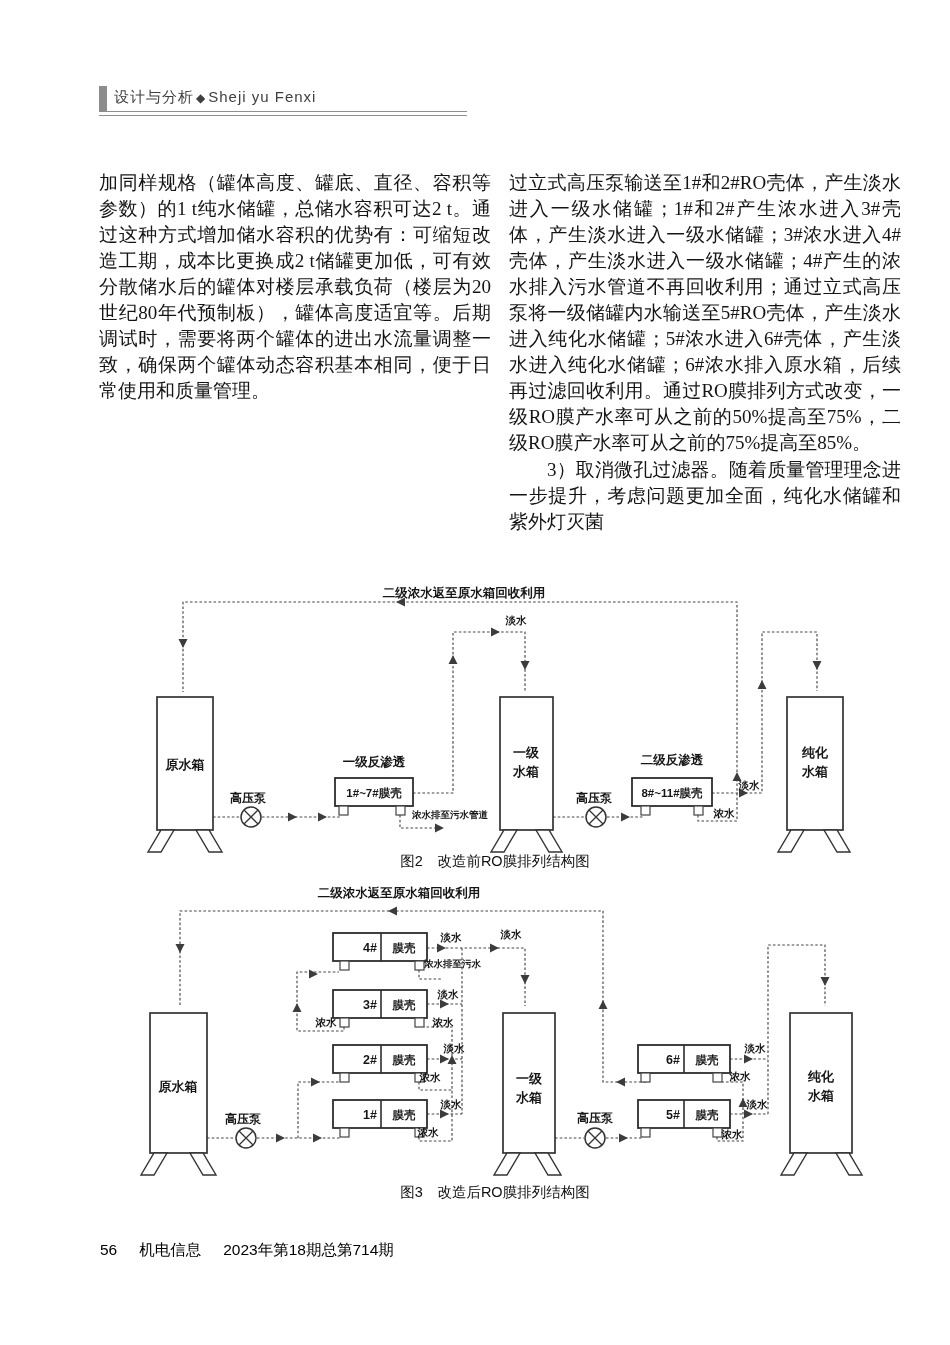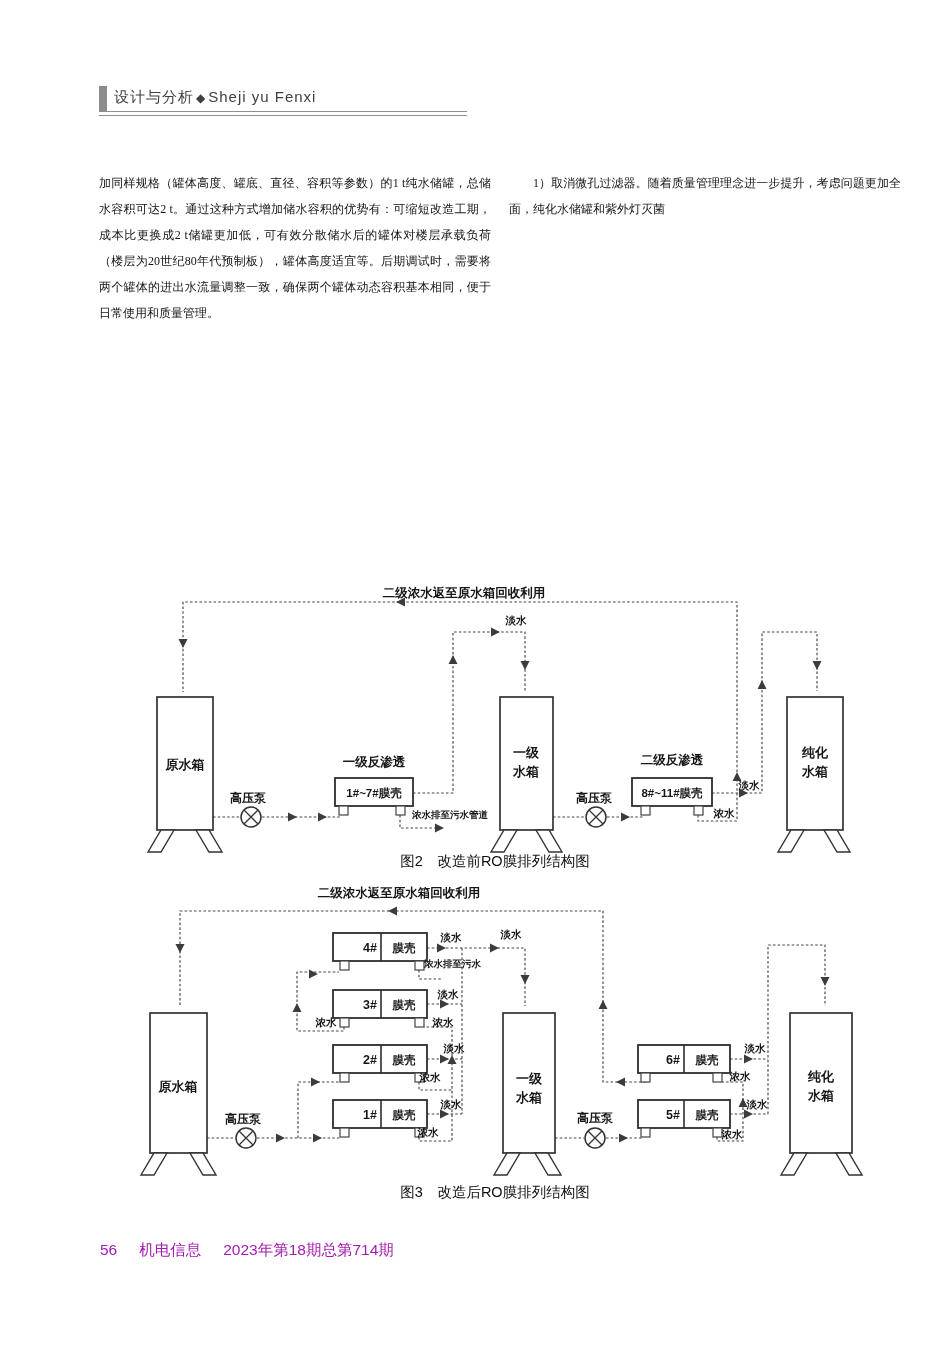--- a/index.html
+++ b/index.html
@@ -6,28 +6,28 @@
   .page{position:relative;width:950px;height:1345px;background:#ffffff;overflow:hidden;
         font-family:"Liberation Serif","DejaVu Serif",serif;color:#141414;}
   
   .hdr-bar{position:absolute;left:99px;top:86px;width:8px;height:26px;background:#8c8c8c;}
   .hdr-text{position:absolute;left:114px;top:88px;font-family:"Liberation Sans","DejaVu Sans",sans-serif;
             font-size:15px;color:#3f3f3f;letter-spacing:1px;white-space:nowrap;}
   .hdr-sep{font-size:12px;margin:0 2px;}
   .hdr-rule{position:absolute;left:99px;top:111px;width:368px;height:3px;
             border-top:1.5px solid #8f8f8f;border-bottom:1.5px solid #8f8f8f;}
   
-  .col{position:absolute;width:392px;font-size:12px;line-height:26.05px;text-align:justify;}
+  .col{position:absolute;width:392px;font-size:19px;line-height:26.05px;text-align:justify;}
   .col p{margin:0;}
   .col p.ind{text-indent:2em;}
   .col-left{left:99px;top:170px;}
   .col-right{left:509px;top:170px;}
   
   .footer{position:absolute;left:100px;top:1240px;font-family:"Liberation Sans","DejaVu Sans",sans-serif;
-          font-size:15.5px;color:#a21caf;white-space:nowrap;}
+          font-size:15.5px;color:#000000;white-space:nowrap;}
   .footer span{margin-right:22px;}
   
   svg{position:absolute;left:0;}
   .pipe{fill:none;stroke:#474747;stroke-width:1.15;stroke-dasharray:2.6 2.1;}
   .mbox{fill:#fff;stroke:#2d2d2d;stroke-width:1.8;}
   .tank{fill:#fff;stroke:#333;stroke-width:1.7;}
   .foot{fill:#fff;stroke:#333;stroke-width:1.4;}
   .port{fill:#fff;stroke:#444;stroke-width:1.2;}
   .pumpc{fill:#fff;stroke:#333;stroke-width:1.5;}
   .pumpx{stroke:#333;stroke-width:1.3;}
@@ -52,21 +52,22 @@
   <div class="hdr-bar"></div>
   <div class="hdr-text">
     <span>设计与分析</span><span class="hdr-sep">◆</span><span>Sheji  yu Fenxi</span>
   </div>
   <div class="hdr-rule"></div>
 
   <div class="col col-left">
     <p>加同样规格（罐体高度、罐底、直径、容积等参数）的1 t纯水储罐，总储水容积可达2 t。通过这种方式增加储水容积的优势有：可缩短改造工期，成本比更换成2 t储罐更加低，可有效分散储水后的罐体对楼层承载负荷（楼层为20世纪80年代预制板），罐体高度适宜等。后期调试时，需要将两个罐体的进出水流量调整一致，确保两个罐体动态容积基本相同，便于日常使用和质量管理。</p>
   </div>
   <div class="col col-right">
-    <p class="ind">1）取消微孔过滤器。随着质量管理理念进一步提升，考虑问题更加全面，纯化水储罐和紫外灯灭菌</p>
+    <p>过立式高压泵输送至1#和2#RO壳体，产生淡水进入一级水储罐；1#和2#产生浓水进入3#壳体，产生淡水进入一级水储罐；3#浓水进入4#壳体，产生淡水进入一级水储罐；4#产生的浓水排入污水管道不再回收利用；通过立式高压泵将一级储罐内水输送至5#RO壳体，产生淡水进入纯化水储罐；5#浓水进入6#壳体，产生淡水进入纯化水储罐；6#浓水排入原水箱，后续再过滤回收利用。通过RO膜排列方式改变，一级RO膜产水率可从之前的50%提高至75%，二级RO膜产水率可从之前的75%提高至85%。</p>
+    <p class="ind">3）取消微孔过滤器。随着质量管理理念进一步提升，考虑问题更加全面，纯化水储罐和紫外灯灭菌</p>
   </div>
 
   <svg style="top:583px" width="950" height="295" viewBox="0 583 950 295">
     <text class="t-banner" x="464" y="597" text-anchor="middle">二级浓水返至原水箱回收利用</text>
 
     <g>
       <path class="pipe" d="M698,815V821H737V602H183V692 M213,817H240 M262,817H341 M413,793H453V632H525V691 M400,815V828H441 M553,817H585 M607,817H643 M712,793H762V632H817V691"></path>
     </g>
     <path class="ah" d="M297,817l-9,-4.5v9z M327,817l-9,-4.5v9z M630,817l-9,-4.5v9z M748,793l-9,-4.5v9z M500,632l-9,-4.5v9z M444,828l-9,-4.5v9z M453,655l-4.5,9h9z M737,772l-4.5,9h9z M762,680l-4.5,9h9z M183,648l-4.5,-9h9z M525,670l-4.5,-9h9z M817,670l-4.5,-9h9z M396,602l9,-4.5v9z"></path>
 

